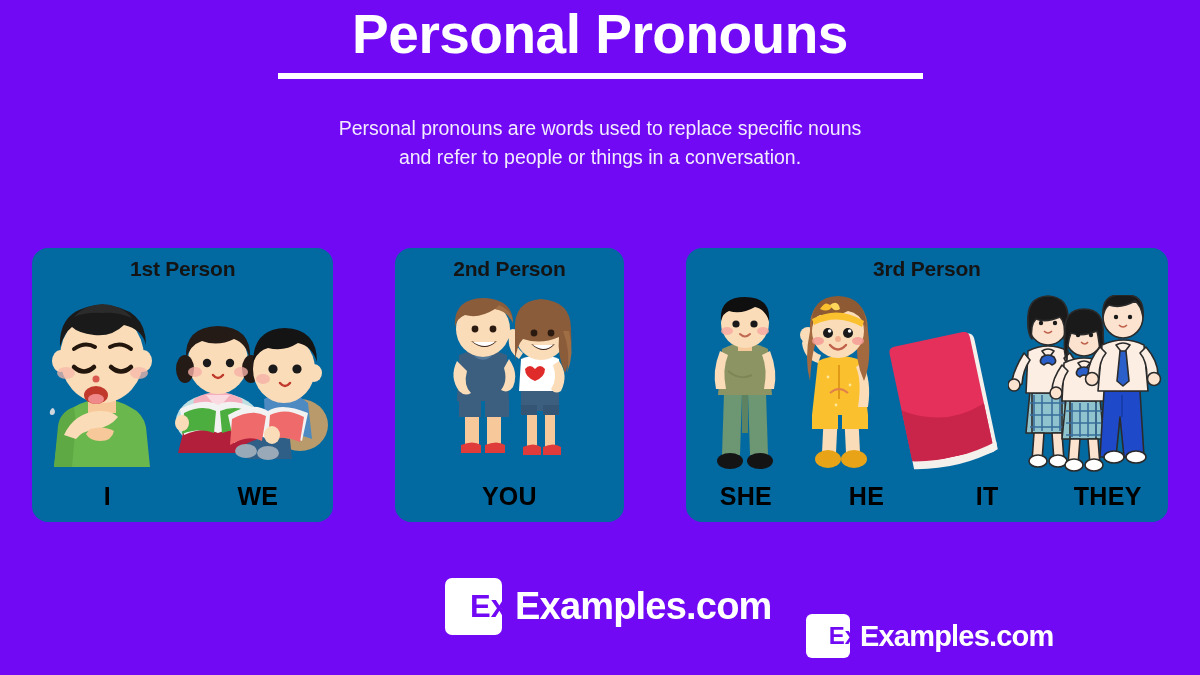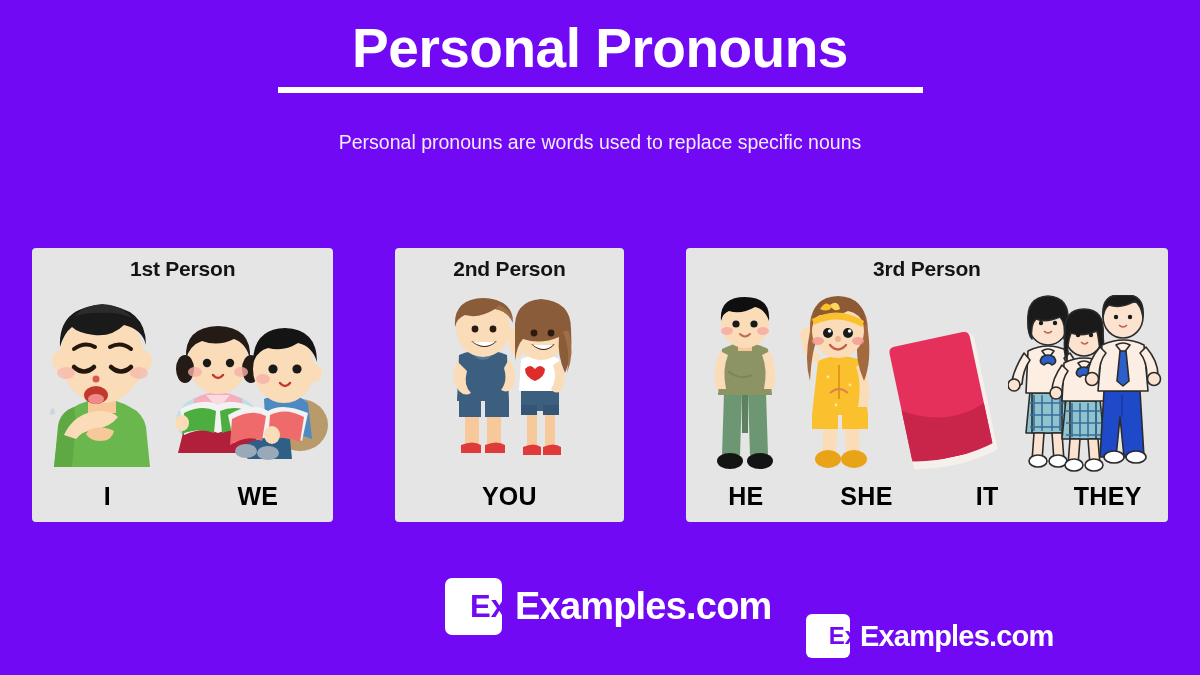--- a/index.html
+++ b/index.html
@@ -17,21 +17,21 @@
   }
 
   
   .header {
     position: absolute;
     top: 0; left: 0; right: 0;
     text-align: center;
   }
 
   .page-title {
-    margin-top: 18px;
+    margin-top: 4px;
     color: #ffffff;
     font-size: 55px;
     font-weight: bold;
     letter-spacing: -0.5px;
     line-height: 1.1;
   }
 
   .title-underline {
     width: 645px;
     height: 6px;
@@ -53,22 +53,22 @@
     top: 248px;
     left: 32px;
     right: 32px;
     height: 274px;
     display: flex;
     align-items: stretch;
     gap: 62px;
   }
 
   .card {
-    background: #e5e5e5;
-    border-radius: 4px;
+    background: #0369a1;
+    border-radius: 16px;
     position: relative;
     display: flex;
     flex-direction: column;
     overflow: hidden;
   }
   .card-1 { width: 306px; }
   .card-2 { width: 232px; }
   .card-3 { width: 490px; }
 
   .card-title {
@@ -141,20 +141,21 @@
   .logo-watermark .logo-text { font-size: 29px; margin-left: 10px; }
 </style>
 </head>
 <body>
 
 <div class="header">
   <div class="page-title">Personal Pronouns</div>
   <div class="title-underline"></div>
   <div class="subtitle">
     <div>Personal pronouns are words used to replace specific nouns</div>
+    <div>and refer to people or things in a conversation.</div>
   </div>
 </div>
 
 <div class="cards-row">
 
   <div class="card card-1">
     <div class="card-title">1st Person</div>
     <div class="card-art">
 
       <svg class="fig" style="left:12px; top:14px;" width="118" height="172" viewBox="0 0 118 172">
@@ -463,22 +464,22 @@
           <circle cx="108" cy="22" r="2.2" fill="#1a1a1a" stroke="none"></circle>
           <circle cx="122" cy="22" r="2.2" fill="#1a1a1a" stroke="none"></circle>
           <path d="M111 30 q4 4 8 0" stroke="#c0614a" stroke-width="1.6" fill="none"></path>
           <ellipse cx="106" cy="162" rx="10" ry="6" fill="#ffffff"></ellipse>
           <ellipse cx="128" cy="162" rx="10" ry="6" fill="#ffffff"></ellipse>
         </g>
       </svg>
 
     </div>
     <div class="card-labels">
+      <div class="pron-label" style="width:25%">SHE</div>
       <div class="pron-label" style="width:25%">HE</div>
-      <div class="pron-label" style="width:25%">SHE</div>
       <div class="pron-label" style="width:25%">IT</div>
       <div class="pron-label" style="width:25%">THEY</div>
     </div>
   </div>
 
 </div>
 
 <div class="logo logo-main">
   <div class="logo-mark">Ex</div>
   <div class="logo-text">Examples.com</div>

